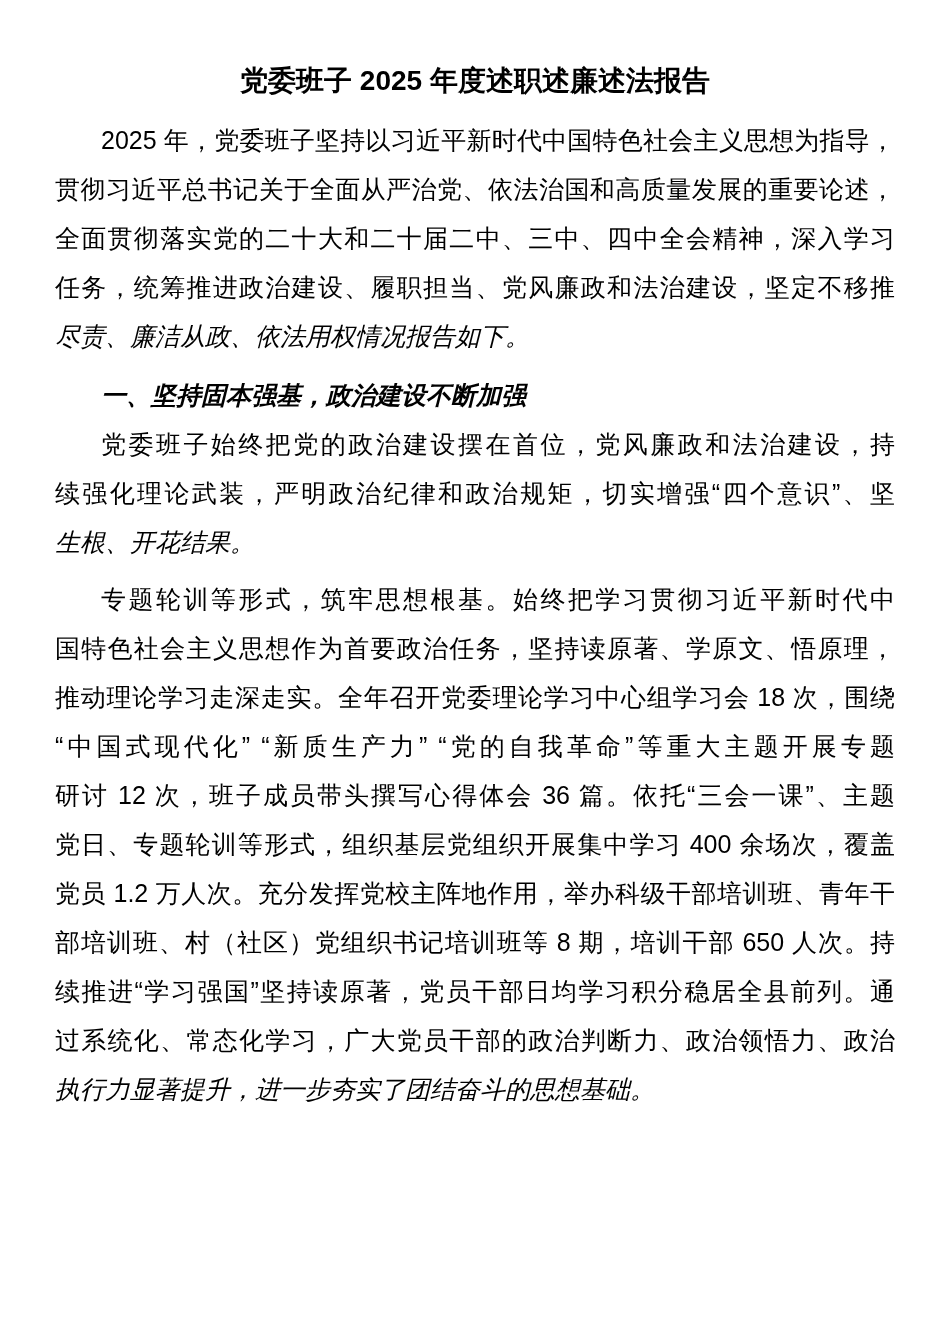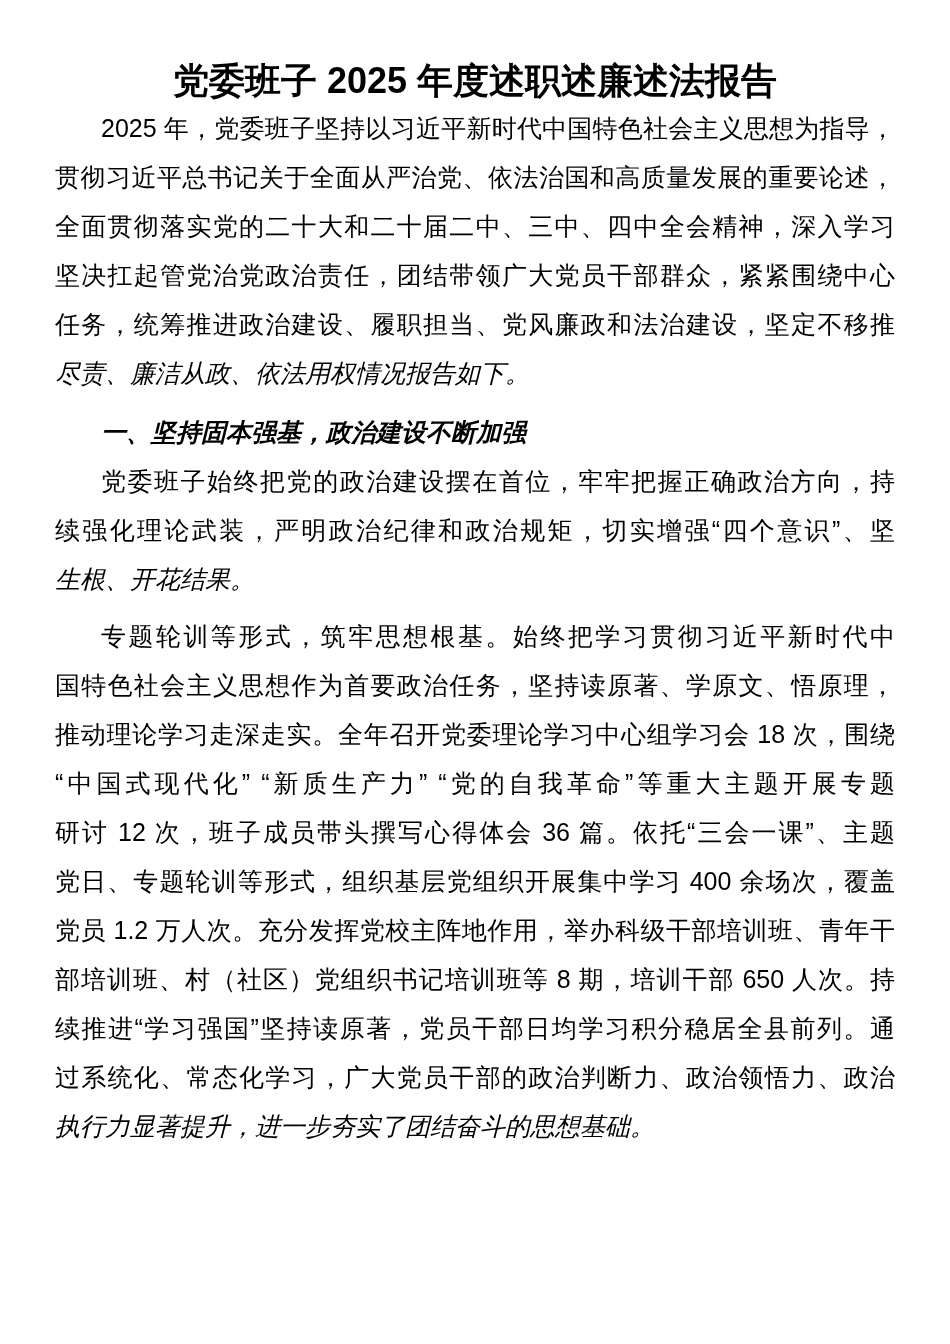--- a/index.html
+++ b/index.html
@@ -11,24 +11,25 @@
     color: #000000;
     font-family: "Liberation Sans", sans-serif;
   }
   .page {
     width: 950px;
     height: 1344px;
     background: #ffffff;
     padding: 58px 55px 0 55px;
   }
   .doc-title {
-    font-size: 36px;
+    font-size: 28px;
     font-weight: 700;
     line-height: 46px;
     text-align: center;
+    margin-bottom: 12px;
     white-space: nowrap;
   }
   .doc-body > .block { margin-top: 8px; }
   .doc-body > .block:first-child { margin-top: 0; }
   .doc-body > .block.heading { margin-top: 10px; }
   .doc-body > .block.heading + .block { margin-top: 0; }
   .line {
     font-size: 25px;
     line-height: 49px;
     height: 49px;
@@ -43,29 +44,28 @@
 </head>
 <body>
 
 <div class="page">
   <h1 class="doc-title">党委班子 2025 年度述职述廉述法报告</h1>
   <div class="doc-body">
       <div class="block paragraph">
         <div class="line first">2025 年，党委班子坚持以习近平新时代中国特色社会主义思想为指导，</div>
         <div class="line">贯彻习近平总书记关于全面从严治党、依法治国和高质量发展的重要论述，</div>
         <div class="line">全面贯彻落实党的二十大和二十届二中、三中、四中全会精神，深入学习</div>
-        <div class="line">坚决扛起管党治党政治责任，团结带领广大党员干部群众，紧紧围绕中心</div>
         <div class="line">任务，统筹推进政治建设、履职担当、党风廉政和法治建设，坚定不移推</div>
         <div class="line last">尽责、廉洁从政、依法用权情况报告如下。</div>
       </div>
       <div class="block heading">
         <div class="line first last">一、坚持固本强基，政治建设不断加强</div>
       </div>
       <div class="block paragraph">
-        <div class="line first">党委班子始终把党的政治建设摆在首位，牢牢把握正确政治方向，持</div>
+        <div class="line first">党委班子始终把党的政治建设摆在首位，党风廉政和法治建设，持</div>
         <div class="line">续强化理论武装，严明政治纪律和政治规矩，切实增强“四个意识”、坚</div>
         <div class="line last">生根、开花结果。</div>
       </div>
       <div class="block paragraph">
         <div class="line first">专题轮训等形式，筑牢思想根基。始终把学习贯彻习近平新时代中</div>
         <div class="line">国特色社会主义思想作为首要政治任务，坚持读原著、学原文、悟原理，</div>
         <div class="line">推动理论学习走深走实。全年召开党委理论学习中心组学习会 18 次，围绕</div>
         <div class="line">“中国式现代化” “新质生产力” “党的自我革命”等重大主题开展专题</div>
         <div class="line">研讨 12 次，班子成员带头撰写心得体会 36 篇。依托“三会一课”、主题</div>
         <div class="line">党日、专题轮训等形式，组织基层党组织开展集中学习 400 余场次，覆盖</div>

